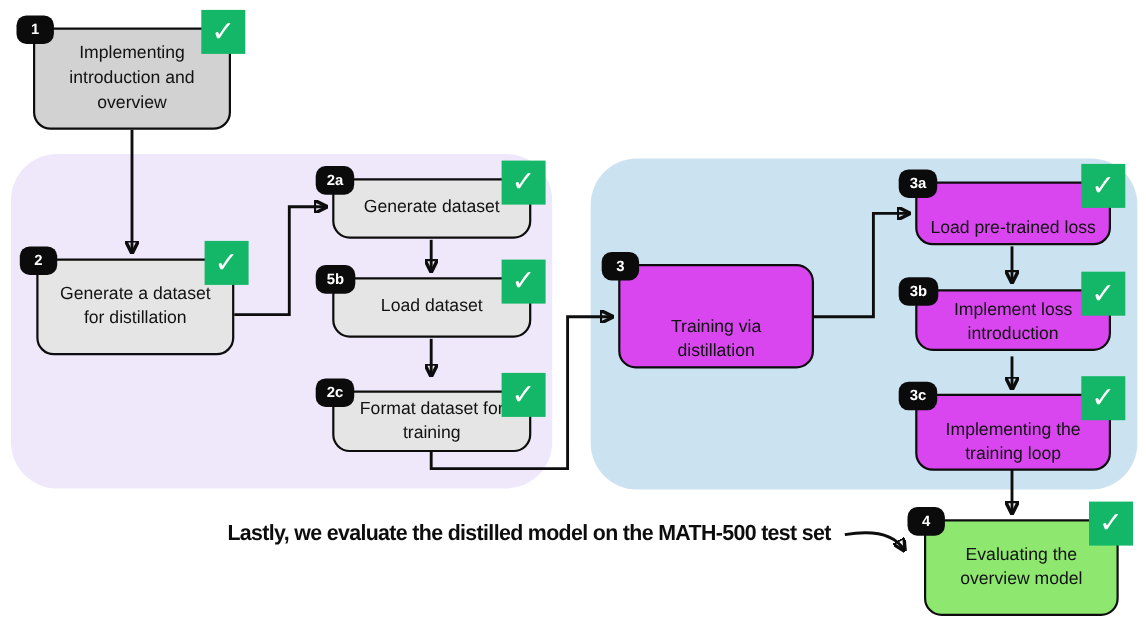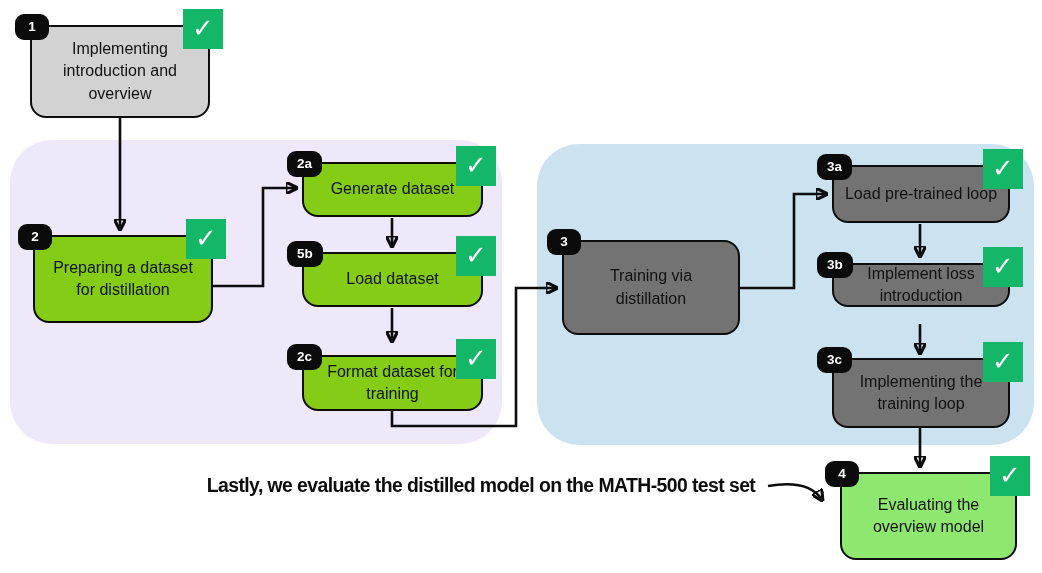--- a/index.html
+++ b/index.html
@@ -14,22 +14,22 @@
   svg.wires{position:absolute;left:0;top:0;z-index:2;}
   svg.wires path{stroke:#0d0d0d;stroke-width:2.6;fill:none;}
 
   .node{
     position:absolute;z-index:3;border:2.6px solid #0d0d0d;border-radius:16px;
     display:flex;align-items:center;justify-content:center;text-align:center;
     font-size:16px;line-height:1.38;color:#111;font-weight:500;
     padding:2px 10px;box-sizing:border-box;
   }
   .node.gray{background:#d2d2d2;}
-  .node.purple{background:#84cc16;}
-  .node.blue{background:#737373;}
+  .node.purple{background:#e5e5e5;}
+  .node.blue{background:#d946ef;align-items:flex-end;}
   .node.green{background:#8ee870;}
 
   .badge{
     position:absolute;left:-17px;top:-13px;z-index:4;
     background:#0b0b0b;color:#ffffff;border-radius:9px;
     font-size:13.5px;font-weight:700;line-height:1;
     padding:6px 10px;min-width:14px;text-align:center;
   }
   .check{
     position:absolute;right:-15px;top:-18px;z-index:4;
@@ -71,21 +71,21 @@
 
   <div class="node gray" style="left:30px;top:25px;width:180px;height:93px">
     <span class="badge">1</span>
     <span class="check">✓</span>
     <span>Implementing introduction and overview</span>
   </div>
 
   <div class="node purple" style="left:33px;top:235px;width:180px;height:88px">
     <span class="badge">2</span>
     <span class="check">✓</span>
-    <span>Preparing a dataset for distillation</span>
+    <span>Generate a dataset for distillation</span>
   </div>
 
   <div class="node purple" style="left:302px;top:162px;width:181px;height:55px">
     <span class="badge">2a</span>
     <span class="check">✓</span>
     <span>Generate dataset</span>
   </div>
 
   <div class="node purple" style="left:302px;top:252px;width:181px;height:55px">
     <span class="badge">5b</span>
@@ -100,24 +100,24 @@
   </div>
 
   <div class="node blue" style="left:562px;top:240px;width:178px;height:95px">
     <span class="badge">3</span>
     <span>Training via distillation</span>
   </div>
 
   <div class="node blue" style="left:832px;top:165px;width:178px;height:58px">
     <span class="badge">3a</span>
     <span class="check">✓</span>
-    <span>Load pre-trained loop</span>
+    <span>Load pre-trained loss</span>
   </div>
 
-  <div class="node blue" style="left:832px;top:263px;width:178px;height:44px">
+  <div class="node blue" style="left:832px;top:263px;width:178px;height:56px">
     <span class="badge">3b</span>
     <span class="check">✓</span>
     <span>Implement loss introduction</span>
   </div>
 
   <div class="node blue" style="left:832px;top:358px;width:178px;height:70px">
     <span class="badge">3c</span>
     <span class="check">✓</span>
     <span>Implementing the training loop</span>
   </div>

